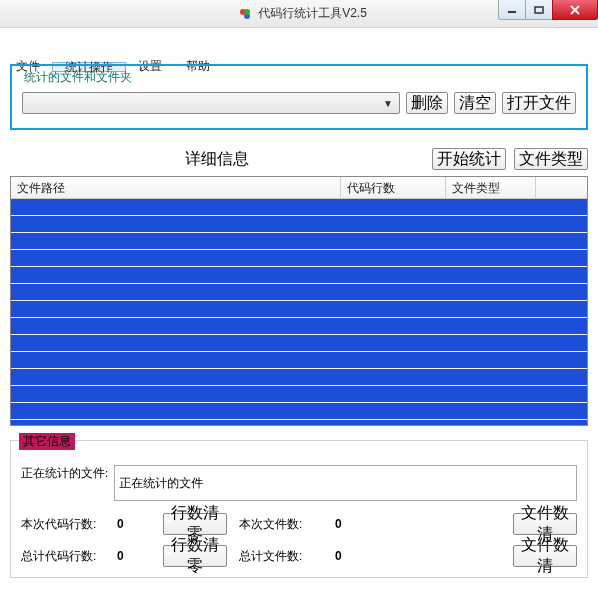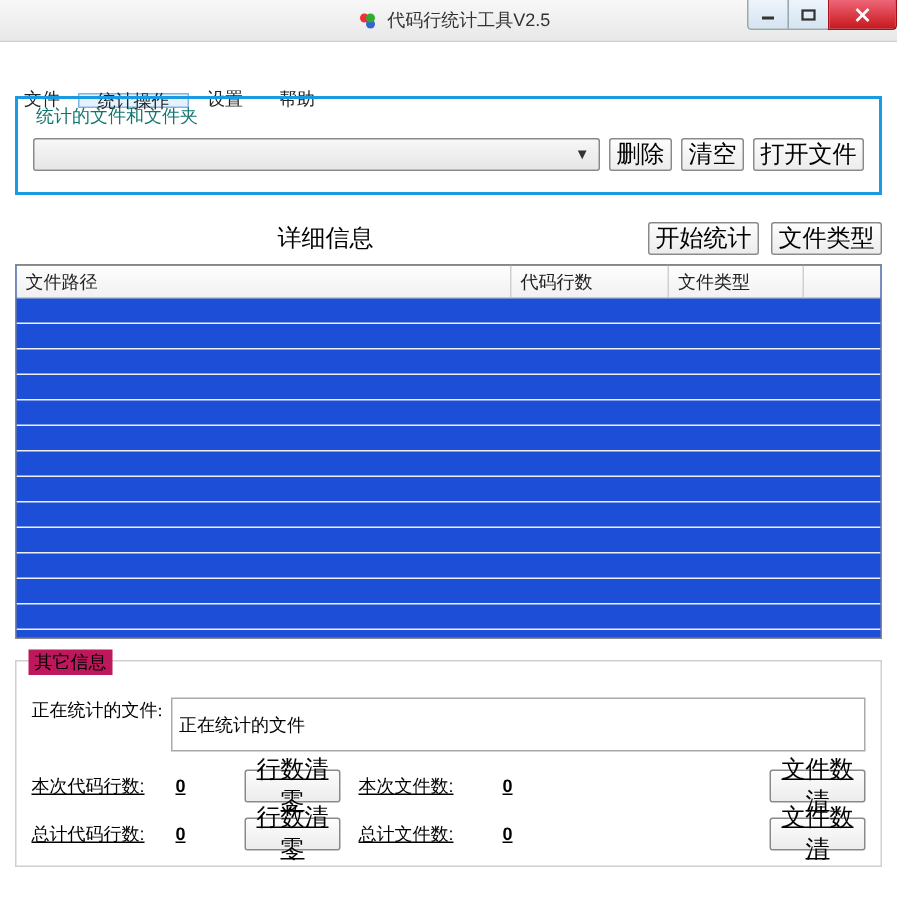--- a/index.html
+++ b/index.html
@@ -179,21 +179,20 @@
     font-family: inherit;
     background: #fff;
   }
   .stats-grid {
     display: grid;
     grid-template-columns: 90px 40px 70px 90px 40px 1fr 70px;
     row-gap: 10px;
     column-gap: 6px;
     align-items: center;
     margin-top: 12px;
-    text-decoration: underline;
   }
   .stats-grid .btn { width: 64px; justify-self: start; }
   .stats-grid .btn.right { justify-self: end; }
 </style>
 </head>
 <body>
 
 <div class="titlebar">
   <span class="app-icon">
     <svg width="14" height="14" viewBox="0 0 14 14">

